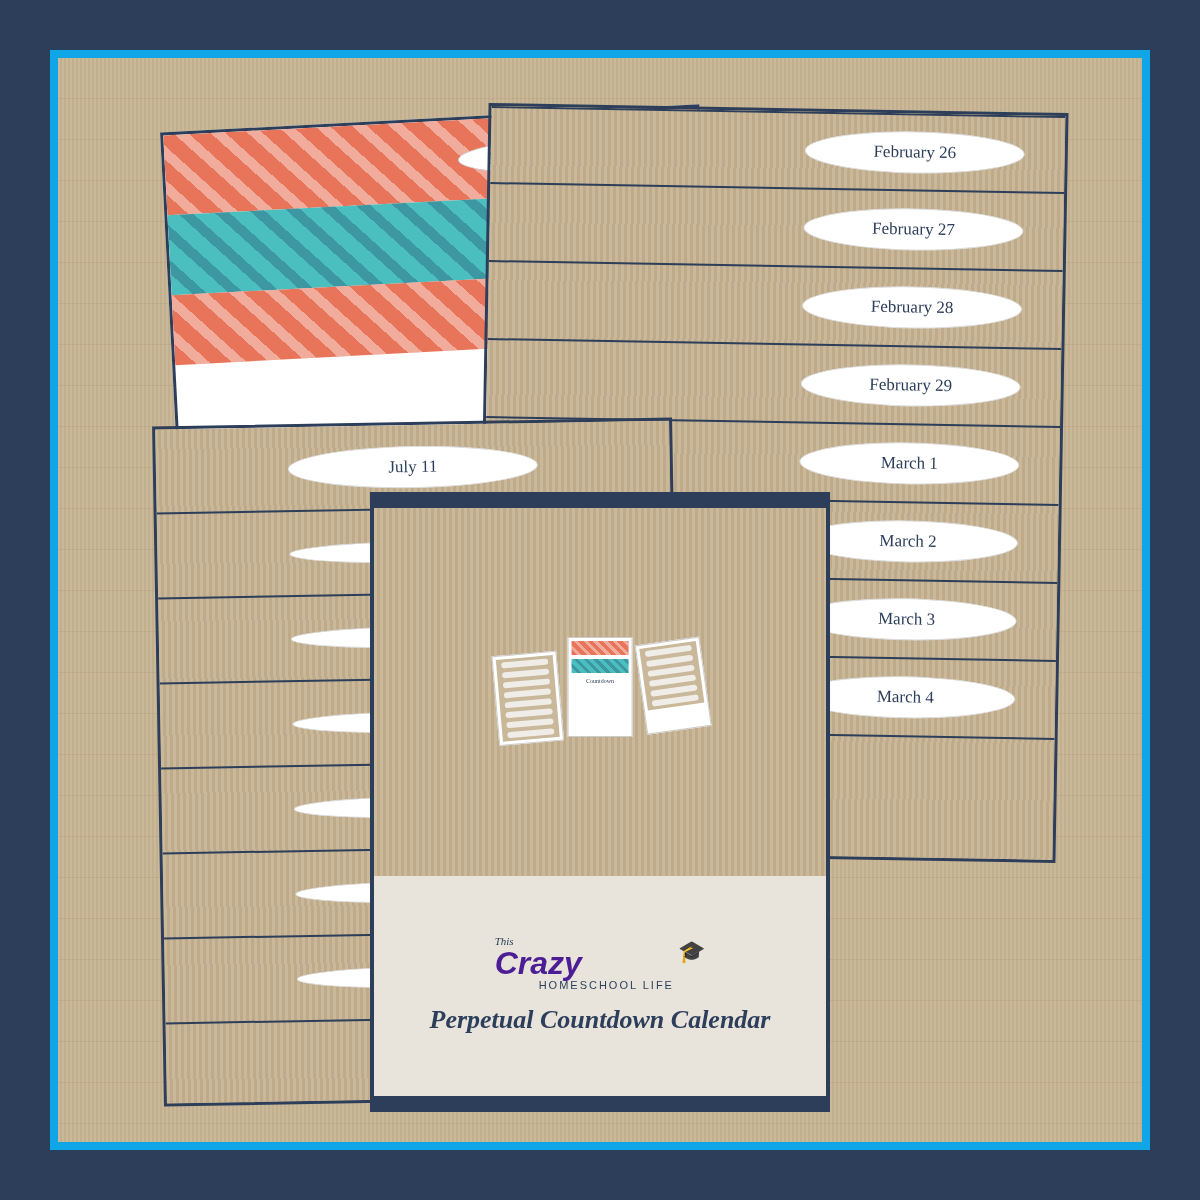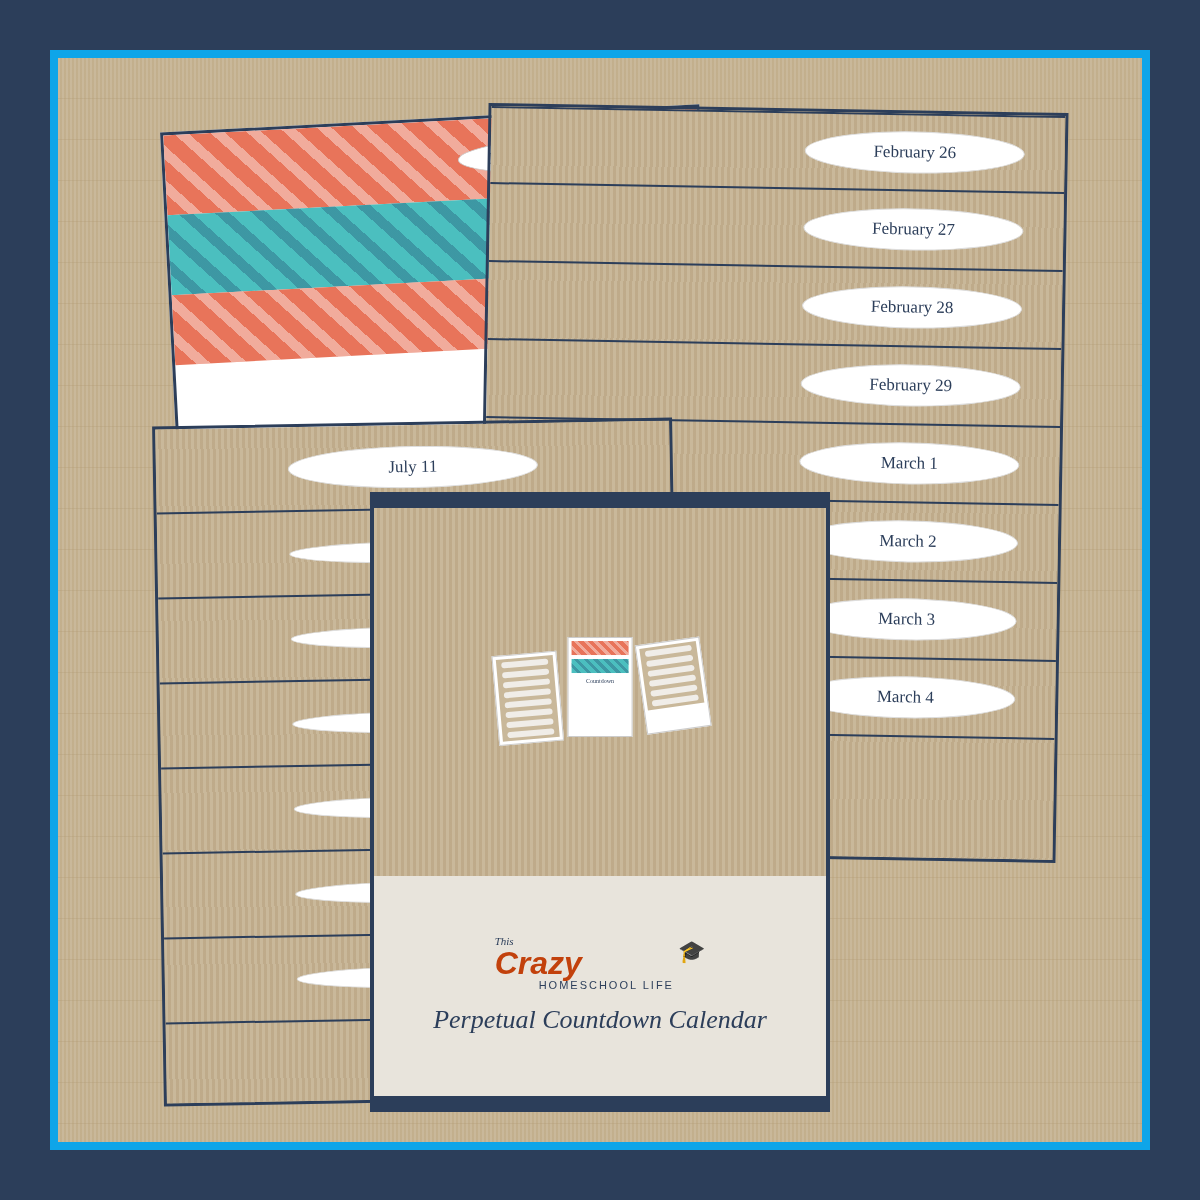--- a/index.html
+++ b/index.html
@@ -301,21 +301,21 @@
       gap: 2px;
       padding: 2px;
     }
 
     .title-text {
       font-family: 'Palatino Linotype', Georgia, serif;
       font-size: 26px;
       color: #2c3e5a;
       text-align: center;
       font-style: italic;
-      font-weight: normal;
+      font-weight: bold;
       margin-top: 8px;
       line-height: 1.3;
     }
 
     .cover-border-strip {
       width: 100%;
       height: 12px;
       background: #2c3e5a;
     }
 
@@ -429,21 +429,21 @@
             <div class="mini-line"></div>
             <div class="mini-line"></div>
           </div>
         </div>
       </div>
     </div>
     <div class="cover-bottom">
       <div style="display:flex; align-items:flex-start; gap:4px; margin-bottom:4px;">
         <div style="display:flex; flex-direction:column; align-items:flex-start;">
           <span style="font-family: Georgia, serif; font-size:11px; color:#2c3e5a; font-style:italic;">This</span>
-          <span style="font-family:'Trebuchet MS',sans-serif; font-size:32px; color:#c2410c; font-weight:bold; font-style:italic; line-height:1;">Crazy</span>
+          <span style="font-family:'Trebuchet MS',sans-serif; font-size:32px; color:#4c1d95; font-weight:bold; font-style:italic; line-height:1;">Crazy</span>
           <span style="font-family:'Trebuchet MS',sans-serif; font-size:11px; color:#2c3e5a; letter-spacing:2px; text-transform:uppercase;padding-left:44px;">Homeschool Life</span>
         </div>
         <span style="font-size:22px; color:#4bbfbf; margin-top:4px;">🎓</span>
       </div>
       <div class="title-text">Perpetual Countdown Calendar</div>
     </div>
     <div class="cover-border-strip-bottom"></div>
   </div>
 
 </div>

